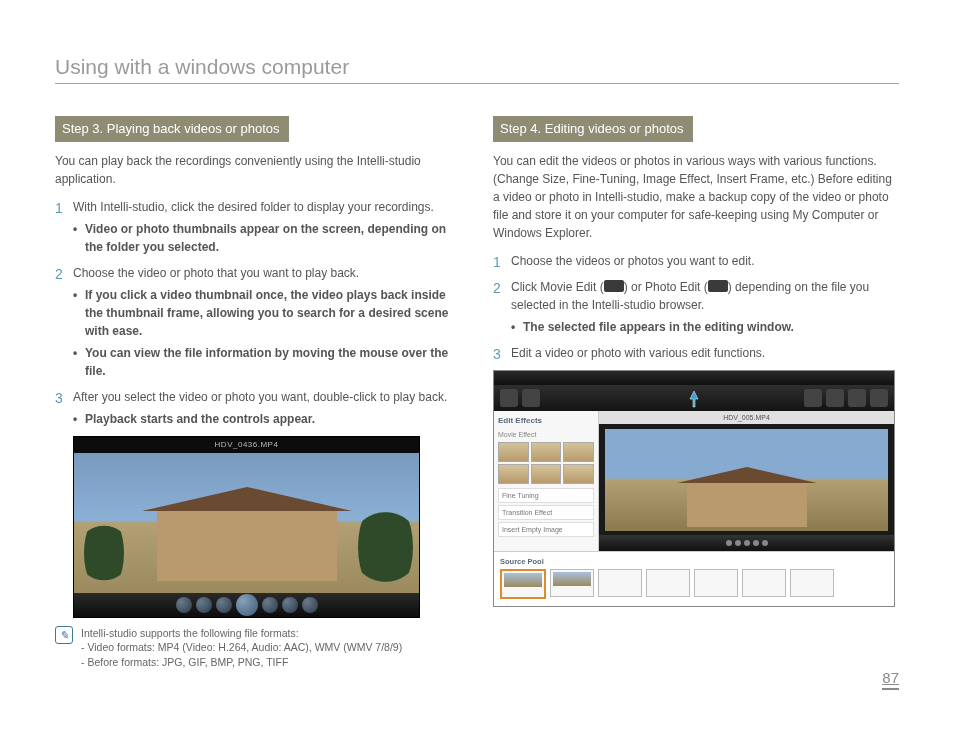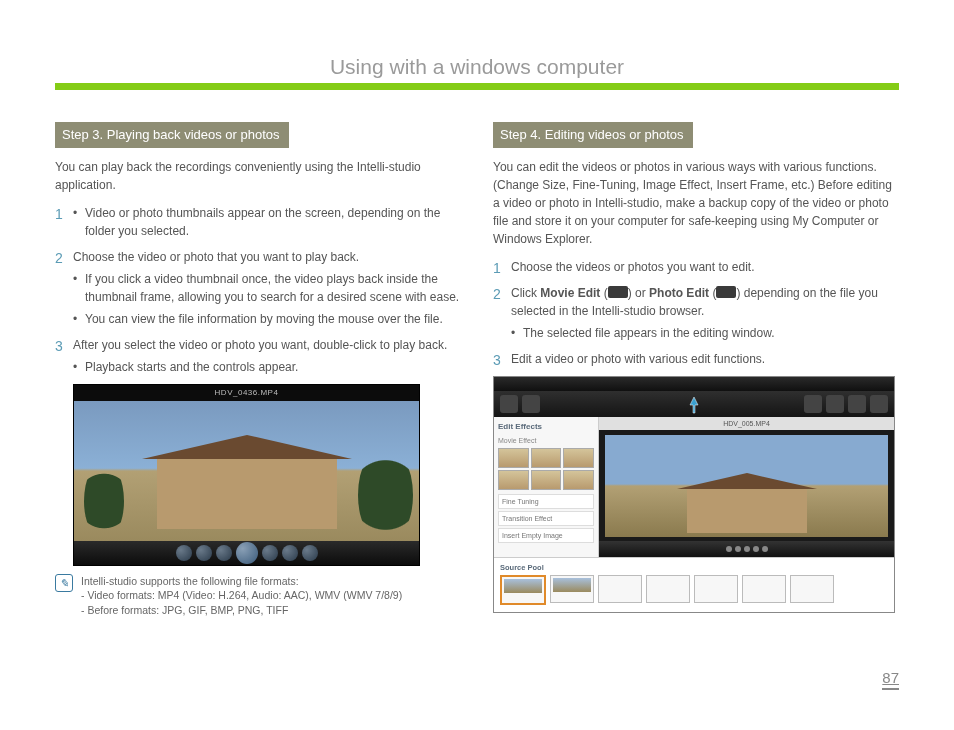--- a/index.html
+++ b/index.html
@@ -13,25 +13,25 @@
     overflow: hidden;
     position: relative;
   }
   .page {
     padding: 55px 55px 40px 55px;
     box-sizing: border-box;
     height: 100%;
     position: relative;
   }
   .page-title {
-    text-align: center;
+    text-align: left;
     color: #9a9a9a;
     font-size: 21px;
     font-weight: 300;
-    border-bottom: 7px solid #84cc16;
+    border-bottom: 1px solid #84cc16;
     padding-bottom: 4px;
     margin-bottom: 22px;
   }
   .columns {
     display: flex;
     gap: 32px;
     margin-top: 32px;
   }
   .col {
     flex: 1;
@@ -53,28 +53,28 @@
   ol > li { margin-bottom: 8px; padding-left: 18px; position: relative; }
   .num {
     position: absolute;
     left: 0;
     top: 0;
     color: #5b9bb5;
     font-size: 14px;
     font-weight: 400;
   }
   ul { list-style: none; padding: 0; margin: 4px 0 0 0; }
-  ul > li { position: relative; padding-left: 12px; margin-bottom: 4px; }
+  ul > li { position: relative; padding-left: 12px; margin-bottom: 4px; font-weight: bold; }
   ul > li::before {
     content: "•";
     position: absolute;
     left: 0;
     color: #555;
   }
-  .bold { font-weight: bold; }
+  .bold { font-weight: normal; }
   .icon-edit {
     display: inline-block;
     width: 20px;
     height: 12px;
     background: #3a3a3a;
     border-radius: 2px;
     vertical-align: middle;
     position: relative;
     top: -1px;
   }
@@ -328,20 +328,21 @@
 
   <div class="columns">
 
     <div class="col">
       <div class="step-pill">Step 3. Playing back videos or photos</div>
       <p>You can play back the recordings conveniently using the Intelli-studio application.</p>
 
       <ol>
         <li>
           <span class="num">1</span>
+          <span>With Intelli-studio, click the desired folder to display your recordings.</span>
           <ul>
               <li>Video or photo thumbnails appear on the screen, depending on the folder you selected.</li>
             </ul>
         </li>
         <li>
           <span class="num">2</span>
           <span>Choose the video or photo that you want to play back.</span>
           <ul>
             <li>If you click a video thumbnail once, the video plays back inside the thumbnail frame, allowing you to search for a desired scene with ease.</li>
             <li>You can view the file information by moving the mouse over the file.</li>

